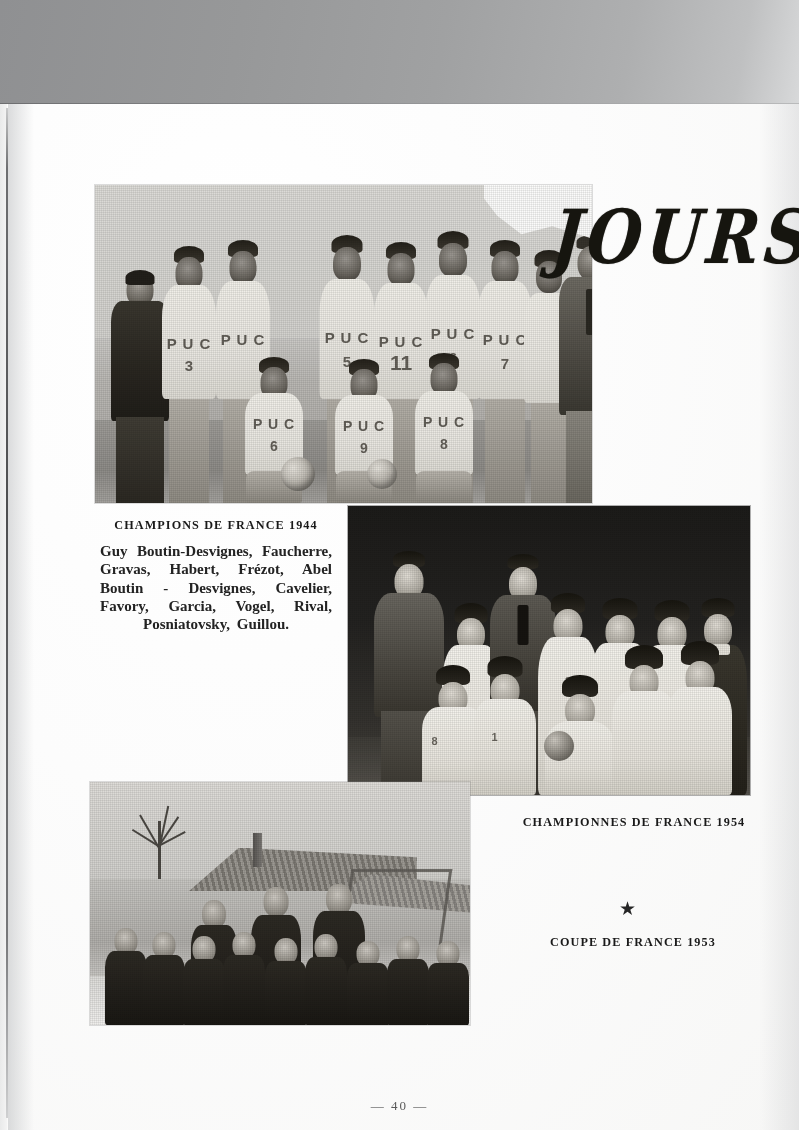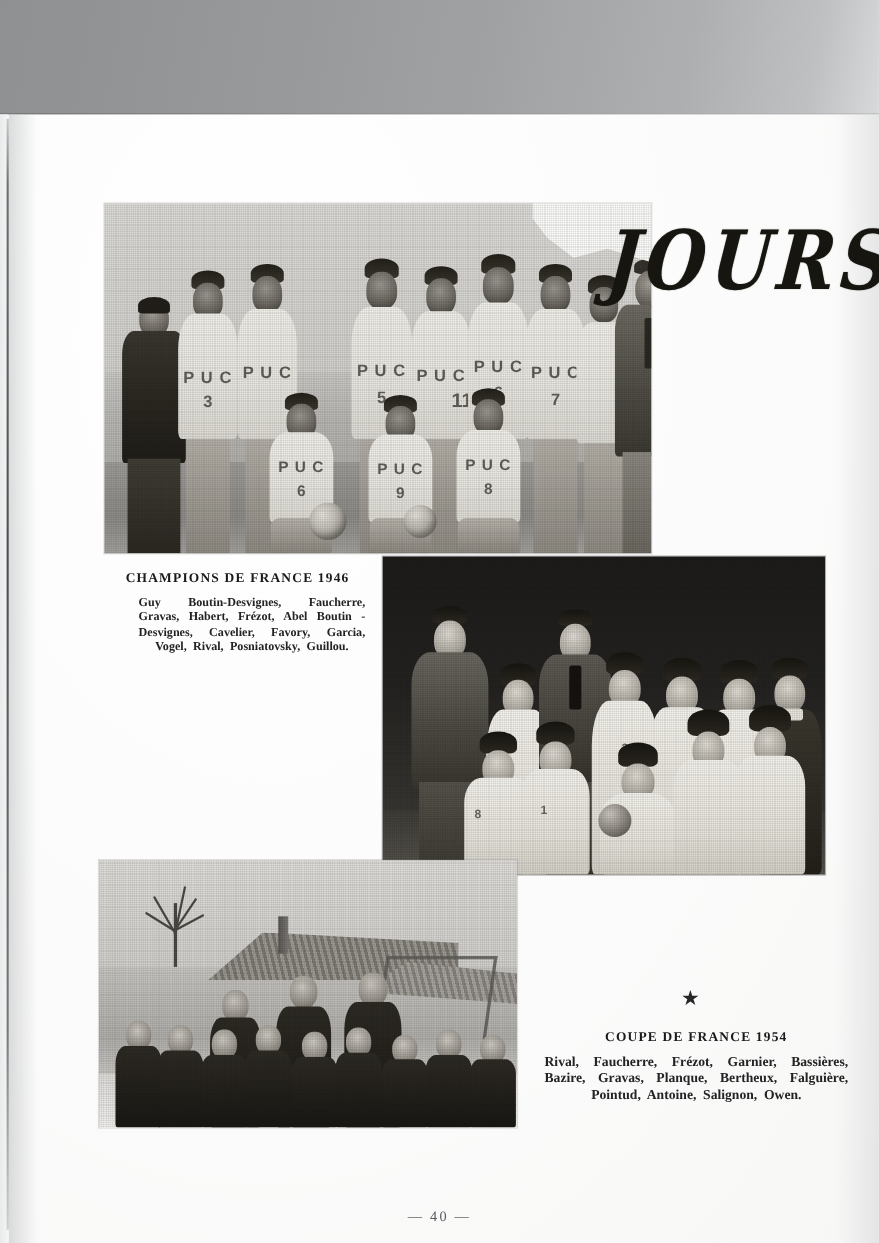--- a/index.html
+++ b/index.html
@@ -213,21 +213,21 @@
   .caption-body{
     font-family:"Liberation Serif", serif;
     font-weight:700;font-size:12.6px;
     line-height:1.22;color:#232323;
     text-align:justify;text-align-last:center;
     word-spacing:2px;
   }
 
   #caption-champions-1947{left:100px;top:518px;width:232px;}
   #caption-champions-1947 .caption-title{margin-bottom:9px;font-size:12.2px;}
-  #caption-champions-1947 .caption-body{font-size:11px;word-spacing:3px;margin-left:26px;}
+  #caption-champions-1947 .caption-body{font-size:15px;word-spacing:3px;}
 
   #caption-championnes-1954{left:500px;top:815px;width:268px;}
   #caption-championnes-1954 .caption-title{margin-bottom:8px;font-size:12.2px;}
   #caption-championnes-1954 .caption-body{font-size:12.4px;word-spacing:3px;}
 
   #caption-coupe-1954{left:495px;top:935px;width:276px;}
   #caption-coupe-1954 .caption-title{margin-bottom:8px;font-size:12.2px;}
   #caption-coupe-1954 .caption-body{font-size:12.4px;word-spacing:3px;}
 
   #star-divider{
@@ -287,21 +287,21 @@
     <div class="jersey-text" style="bottom:158px;font-size:15px;">P U C</div>
     <div class="jersey-num" style="bottom:134px;font-size:15px;">5</div>
     <div class="legs" style="width:40px;height:104px;bottom:0;"></div>
   </div>
 
   <div class="man" style="left:278px;width:56px;height:266px;">
     <div class="hair" style="width:30px;height:17px;bottom:244px;"></div>
     <div class="head" style="width:27px;height:33px;bottom:217px;"></div>
     <div class="body" style="width:54px;height:116px;bottom:104px;"></div>
     <div class="jersey-text" style="bottom:154px;font-size:15px;">P U C</div>
-    <div class="jersey-num" style="bottom:130px;font-size:18px;margin-left:19px;">11</div>
+    <div class="jersey-num" style="bottom:130px;font-size:21px;">11</div>
     <div class="legs" style="width:40px;height:104px;bottom:0;"></div>
   </div>
 
   <div class="man" style="left:330px;width:56px;height:276px;">
     <div class="hair" style="width:31px;height:18px;bottom:254px;"></div>
     <div class="head" style="width:28px;height:34px;bottom:226px;"></div>
     <div class="body" style="width:55px;height:124px;bottom:104px;"></div>
     <div class="jersey-text" style="bottom:162px;font-size:15px;">P U C</div>
     <div class="jersey-num" style="bottom:138px;font-size:15px;">6</div>
     <div class="legs" style="width:40px;height:104px;bottom:0;"></div>
@@ -516,27 +516,27 @@
   </div>
   <div class="boy" style="left:336px;width:44px;height:84px;">
     <div class="head" style="width:23px;height:26px;bottom:58px;"></div>
     <div class="coat" style="width:42px;height:62px;bottom:0;"></div>
   </div>
 
   <div class="grain"></div>
 </div>
 
 <div class="caption-block" id="caption-champions-1947">
-  <div class="caption-title">CHAMPIONS  DE  FRANCE  1946</div>
+  <div class="caption-title">CHAMPIONS  DE  FRANCE  1944</div>
   <div class="caption-body">Guy Boutin-Desvignes, Faucherre, Gravas, Habert, Frézot, Abel Boutin - Desvignes, Cavelier, Favory, Garcia, Vogel, Rival, Posniatovsky, Guillou.</div>
 </div>
 
 <div class="caption-block" id="caption-championnes-1954">
+  <div class="caption-title">CHAMPIONNES  DE  FRANCE  1954</div>
 </div>
 
 <div id="star-divider">★</div>
 
 <div class="caption-block" id="caption-coupe-1954">
-  <div class="caption-title">COUPE  DE  FRANCE  1954</div>
-  <div class="caption-body">Rival, Faucherre, Frézot, Garnier, Bassières, Bazire, Gravas, Planque, Bertheux, Falguière, Pointud, Antoine, Salignon, Owen.</div>
+  <div class="caption-title">COUPE  DE  FRANCE  1953</div>
 </div>
 
 <div id="page-number">— 40 —</div>
 
 </body></html>

